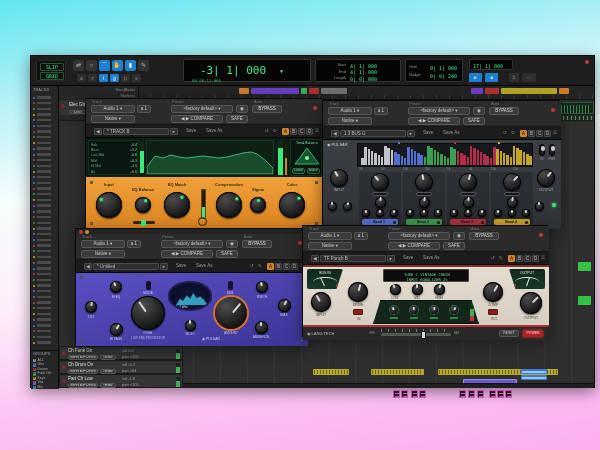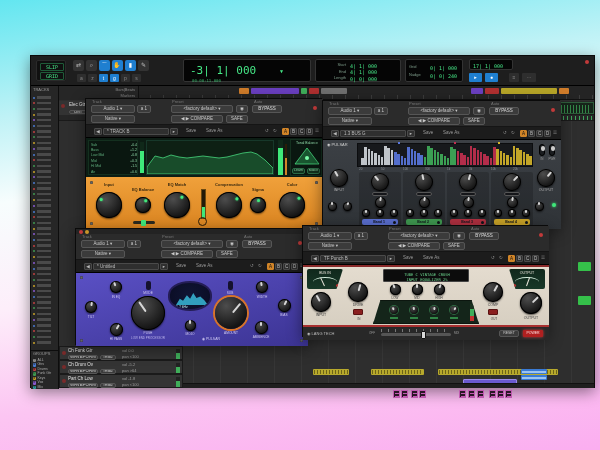--- a/index.html
+++ b/index.html
@@ -44,21 +44,21 @@
         <div class="abs" style="left: 81px; top: 4px; width: 11px; height: 11px; background: rgb(31, 127, 208); color: rgb(255, 255, 255); font-size: 6px; text-align: center; line-height: 11px; border-radius: 2px;">✋</div>
         <div class="abs" style="left: 94px; top: 4px; width: 11px; height: 11px; background: rgb(31, 127, 208); color: rgb(255, 255, 255); font-size: 6px; text-align: center; line-height: 11px; border-radius: 2px;">▮</div>
         <div class="abs" style="left: 107px; top: 4px; width: 11px; height: 11px; background: rgb(51, 51, 51); color: rgb(187, 187, 187); font-size: 6px; text-align: center; line-height: 11px; border-radius: 2px;">✎</div>
         <div class="abs" style="left: 46px; top: 18px; width: 9px; height: 8px; background: rgb(46, 46, 46); color: rgb(136, 136, 136); font-size: 5px; text-align: center; line-height: 8px; border-radius: 1px;">a</div>
         <div class="abs" style="left: 57px; top: 18px; width: 9px; height: 8px; background: rgb(46, 46, 46); color: rgb(136, 136, 136); font-size: 5px; text-align: center; line-height: 8px; border-radius: 1px;">z</div>
         <div class="abs" style="left: 68px; top: 18px; width: 9px; height: 8px; background: rgb(31, 127, 208); color: rgb(255, 255, 255); font-size: 5px; text-align: center; line-height: 8px; border-radius: 1px;">t</div>
         <div class="abs" style="left: 79px; top: 18px; width: 9px; height: 8px; background: rgb(31, 127, 208); color: rgb(255, 255, 255); font-size: 5px; text-align: center; line-height: 8px; border-radius: 1px;">g</div>
         <div class="abs" style="left: 90px; top: 18px; width: 9px; height: 8px; background: rgb(46, 46, 46); color: rgb(136, 136, 136); font-size: 5px; text-align: center; line-height: 8px; border-radius: 1px;">p</div>
         <div class="abs" style="left: 101px; top: 18px; width: 9px; height: 8px; background: rgb(46, 46, 46); color: rgb(136, 136, 136); font-size: 5px; text-align: center; line-height: 8px; border-radius: 1px;">s</div>
         <div class="abs" style="left: 152px; top: 3px; width: 128px; height: 23px; background: rgb(5, 5, 5); border: 1px solid rgb(51, 51, 51); border-radius: 2px;">
-          <div class="lcd mono abs" style="left: 6px; top: 4px; width: 86px; height: 13px; font-size: 11px; text-align: left;">-3| 1| 000</div>
+          <div class="lcd mono abs" style="left: 6px; top: 4px; width: 86px; height: 13px; font-size: 11px; text-align: center;">-3| 1| 000</div>
           <div class="lcd abs" style="left: 96px; top: 8px; width: 8px; height: 8px; font-size: 5px;">▼</div>
           <div class="lcd mono abs" style="left: 8px; top: 18px; width: 80px; height: 5px; font-size: 4px; opacity: 0.7;">00:00:11.000</div>
         </div>
         <div class="abs" style="left: 284px; top: 3px; width: 86px; height: 23px; background: rgb(5, 5, 5); border: 1px solid rgb(51, 51, 51); border-radius: 2px;">
           <div class="t3 abs" style="left: 4px; top: 3px; width: 26px; height: 6px; text-align: right; color: rgb(126, 156, 138);">Start</div>
           <div class="lcd mono abs" style="left: 34px; top: 2.5px; width: 48px; height: 6px; font-size: 5px;">4| 1| 000</div>
           <div class="t3 abs" style="left: 4px; top: 9.5px; width: 26px; height: 6px; text-align: right; color: rgb(126, 156, 138);">End</div>
           <div class="lcd mono abs" style="left: 34px; top: 9px; width: 48px; height: 6px; font-size: 5px;">4| 1| 000</div>
           <div class="t3 abs" style="left: 4px; top: 16px; width: 26px; height: 6px; text-align: right; color: rgb(126, 156, 138);">Length</div>
           <div class="lcd mono abs" style="left: 34px; top: 15.5px; width: 48px; height: 6px; font-size: 5px;">0| 0| 000</div>

